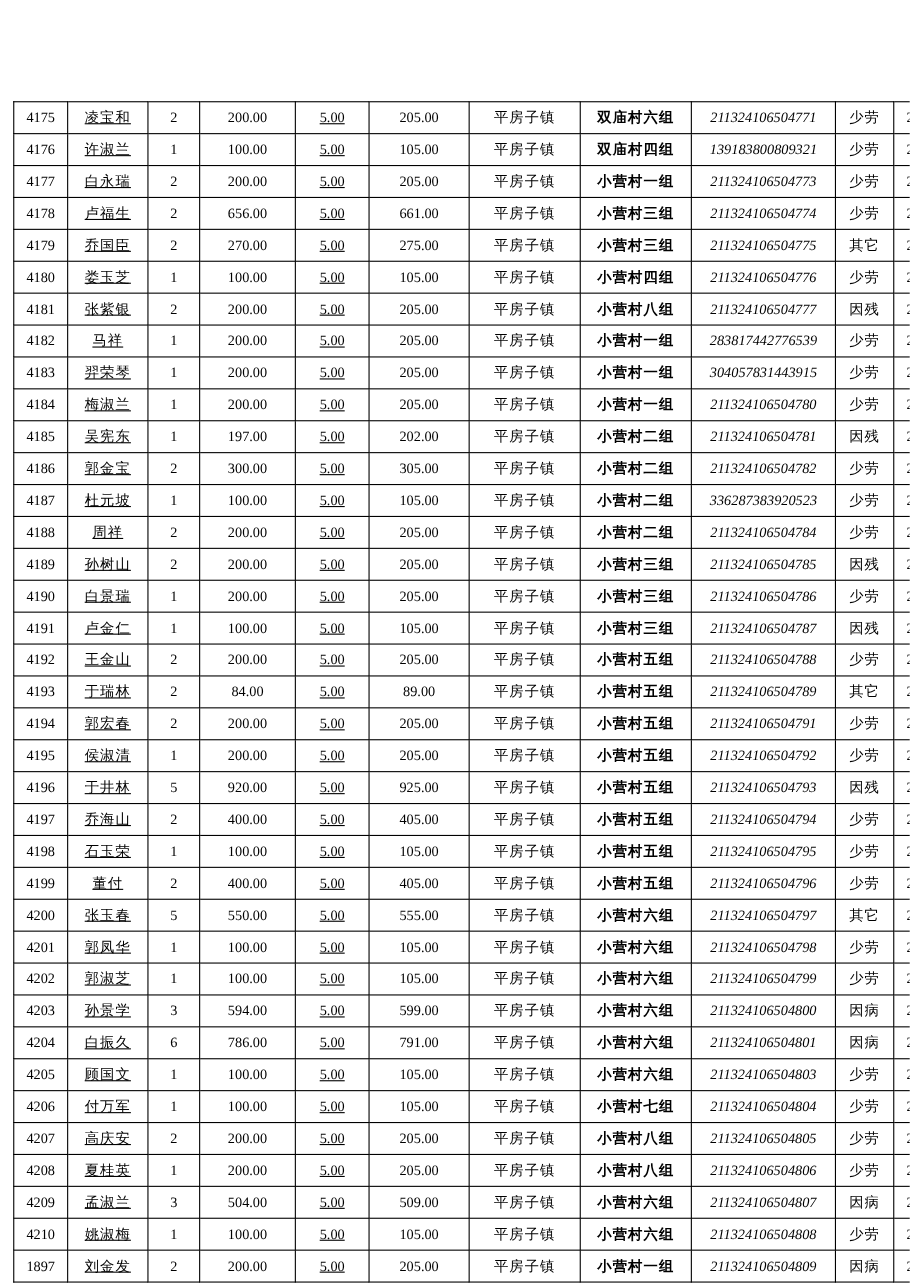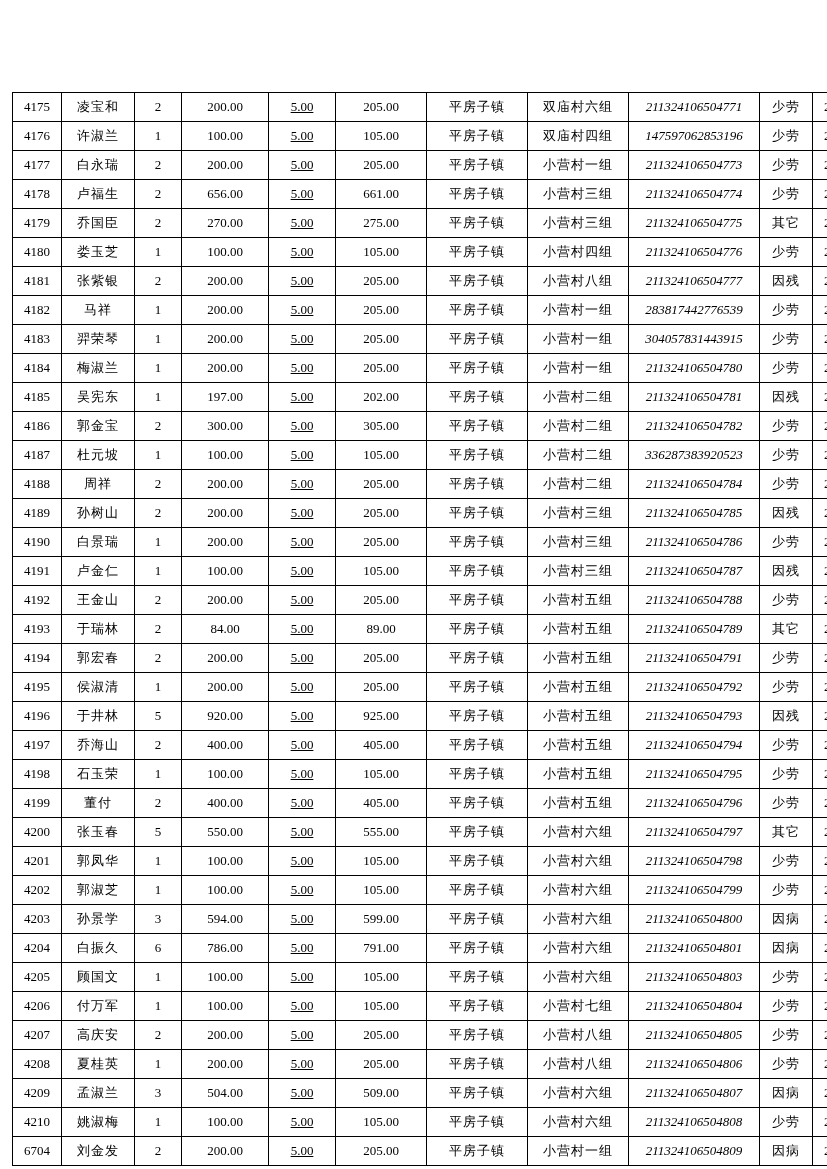--- a/index.html
+++ b/index.html
@@ -31,27 +31,27 @@
     height: 28px;
     padding: 0 2px;
     font-size: 13px;
     line-height: 28px;
     white-space: nowrap;
     overflow: hidden;
     text-align: center;
     font-family: "Liberation Serif", serif;
   }
   td.c-idx   { width: 44px;  text-align: center; border-radius: 13px; }
-  td.c-name  { width: 68px;  text-align: center; letter-spacing: 1px; }
+  td.c-name  { width: 68px;  text-align: center; letter-spacing: 1px; text-decoration: underline; }
   td.c-num   { width: 42px;  text-align: center; }
   td.c-money { width: 82px;  text-align: center; }
   td.c-fee   { width: 62px;  text-align: center; text-decoration: underline; }
   td.c-total { width: 86px;  text-align: center; margin-top: 40px; }
   td.c-town  { width: 96px;  text-align: center; letter-spacing: 1px; }
-  td.c-vill  { width: 96px;  text-align: center; letter-spacing: 1px; }
+  td.c-vill  { width: 96px;  text-align: center; letter-spacing: 1px; font-weight: bold; }
   td.c-id    { width: 126px; text-align: center; font-style: italic; }
   td.c-type  { width: 48px;  text-align: center; letter-spacing: 1px; }
   td.c-date1 { width: 70px;  text-align: center; }
 </style>
 </head>
 <body>
 
 <div class="page">
   <table class="data">
     <tbody>
@@ -70,21 +70,21 @@
         </tr>
         <tr>
           <td class="c-idx">4176</td>
           <td class="c-name">许淑兰</td>
           <td class="c-num">1</td>
           <td class="c-money">100.00</td>
           <td class="c-fee">5.00</td>
           <td class="c-total">105.00</td>
           <td class="c-town">平房子镇</td>
           <td class="c-vill">双庙村四组</td>
-          <td class="c-id">147597062853196</td>
+          <td class="c-id">139183800809321</td>
           <td class="c-type">少劳</td>
           <td class="c-date1">2020.5.15</td>
         </tr>
         <tr>
           <td class="c-idx">4177</td>
           <td class="c-name">白永瑞</td>
           <td class="c-num">2</td>
           <td class="c-money">200.00</td>
           <td class="c-fee">5.00</td>
           <td class="c-total">205.00</td>
@@ -517,21 +517,21 @@
           <td class="c-money">100.00</td>
           <td class="c-fee">5.00</td>
           <td class="c-total">105.00</td>
           <td class="c-town">平房子镇</td>
           <td class="c-vill">小营村六组</td>
           <td class="c-id">211324106504808</td>
           <td class="c-type">少劳</td>
           <td class="c-date1">2020.5.15</td>
         </tr>
         <tr>
-          <td class="c-idx">6704</td>
+          <td class="c-idx">1897</td>
           <td class="c-name">刘金发</td>
           <td class="c-num">2</td>
           <td class="c-money">200.00</td>
           <td class="c-fee">5.00</td>
           <td class="c-total">205.00</td>
           <td class="c-town">平房子镇</td>
           <td class="c-vill">小营村一组</td>
           <td class="c-id">211324106504809</td>
           <td class="c-type">因病</td>
           <td class="c-date1">2020.5.15</td>

